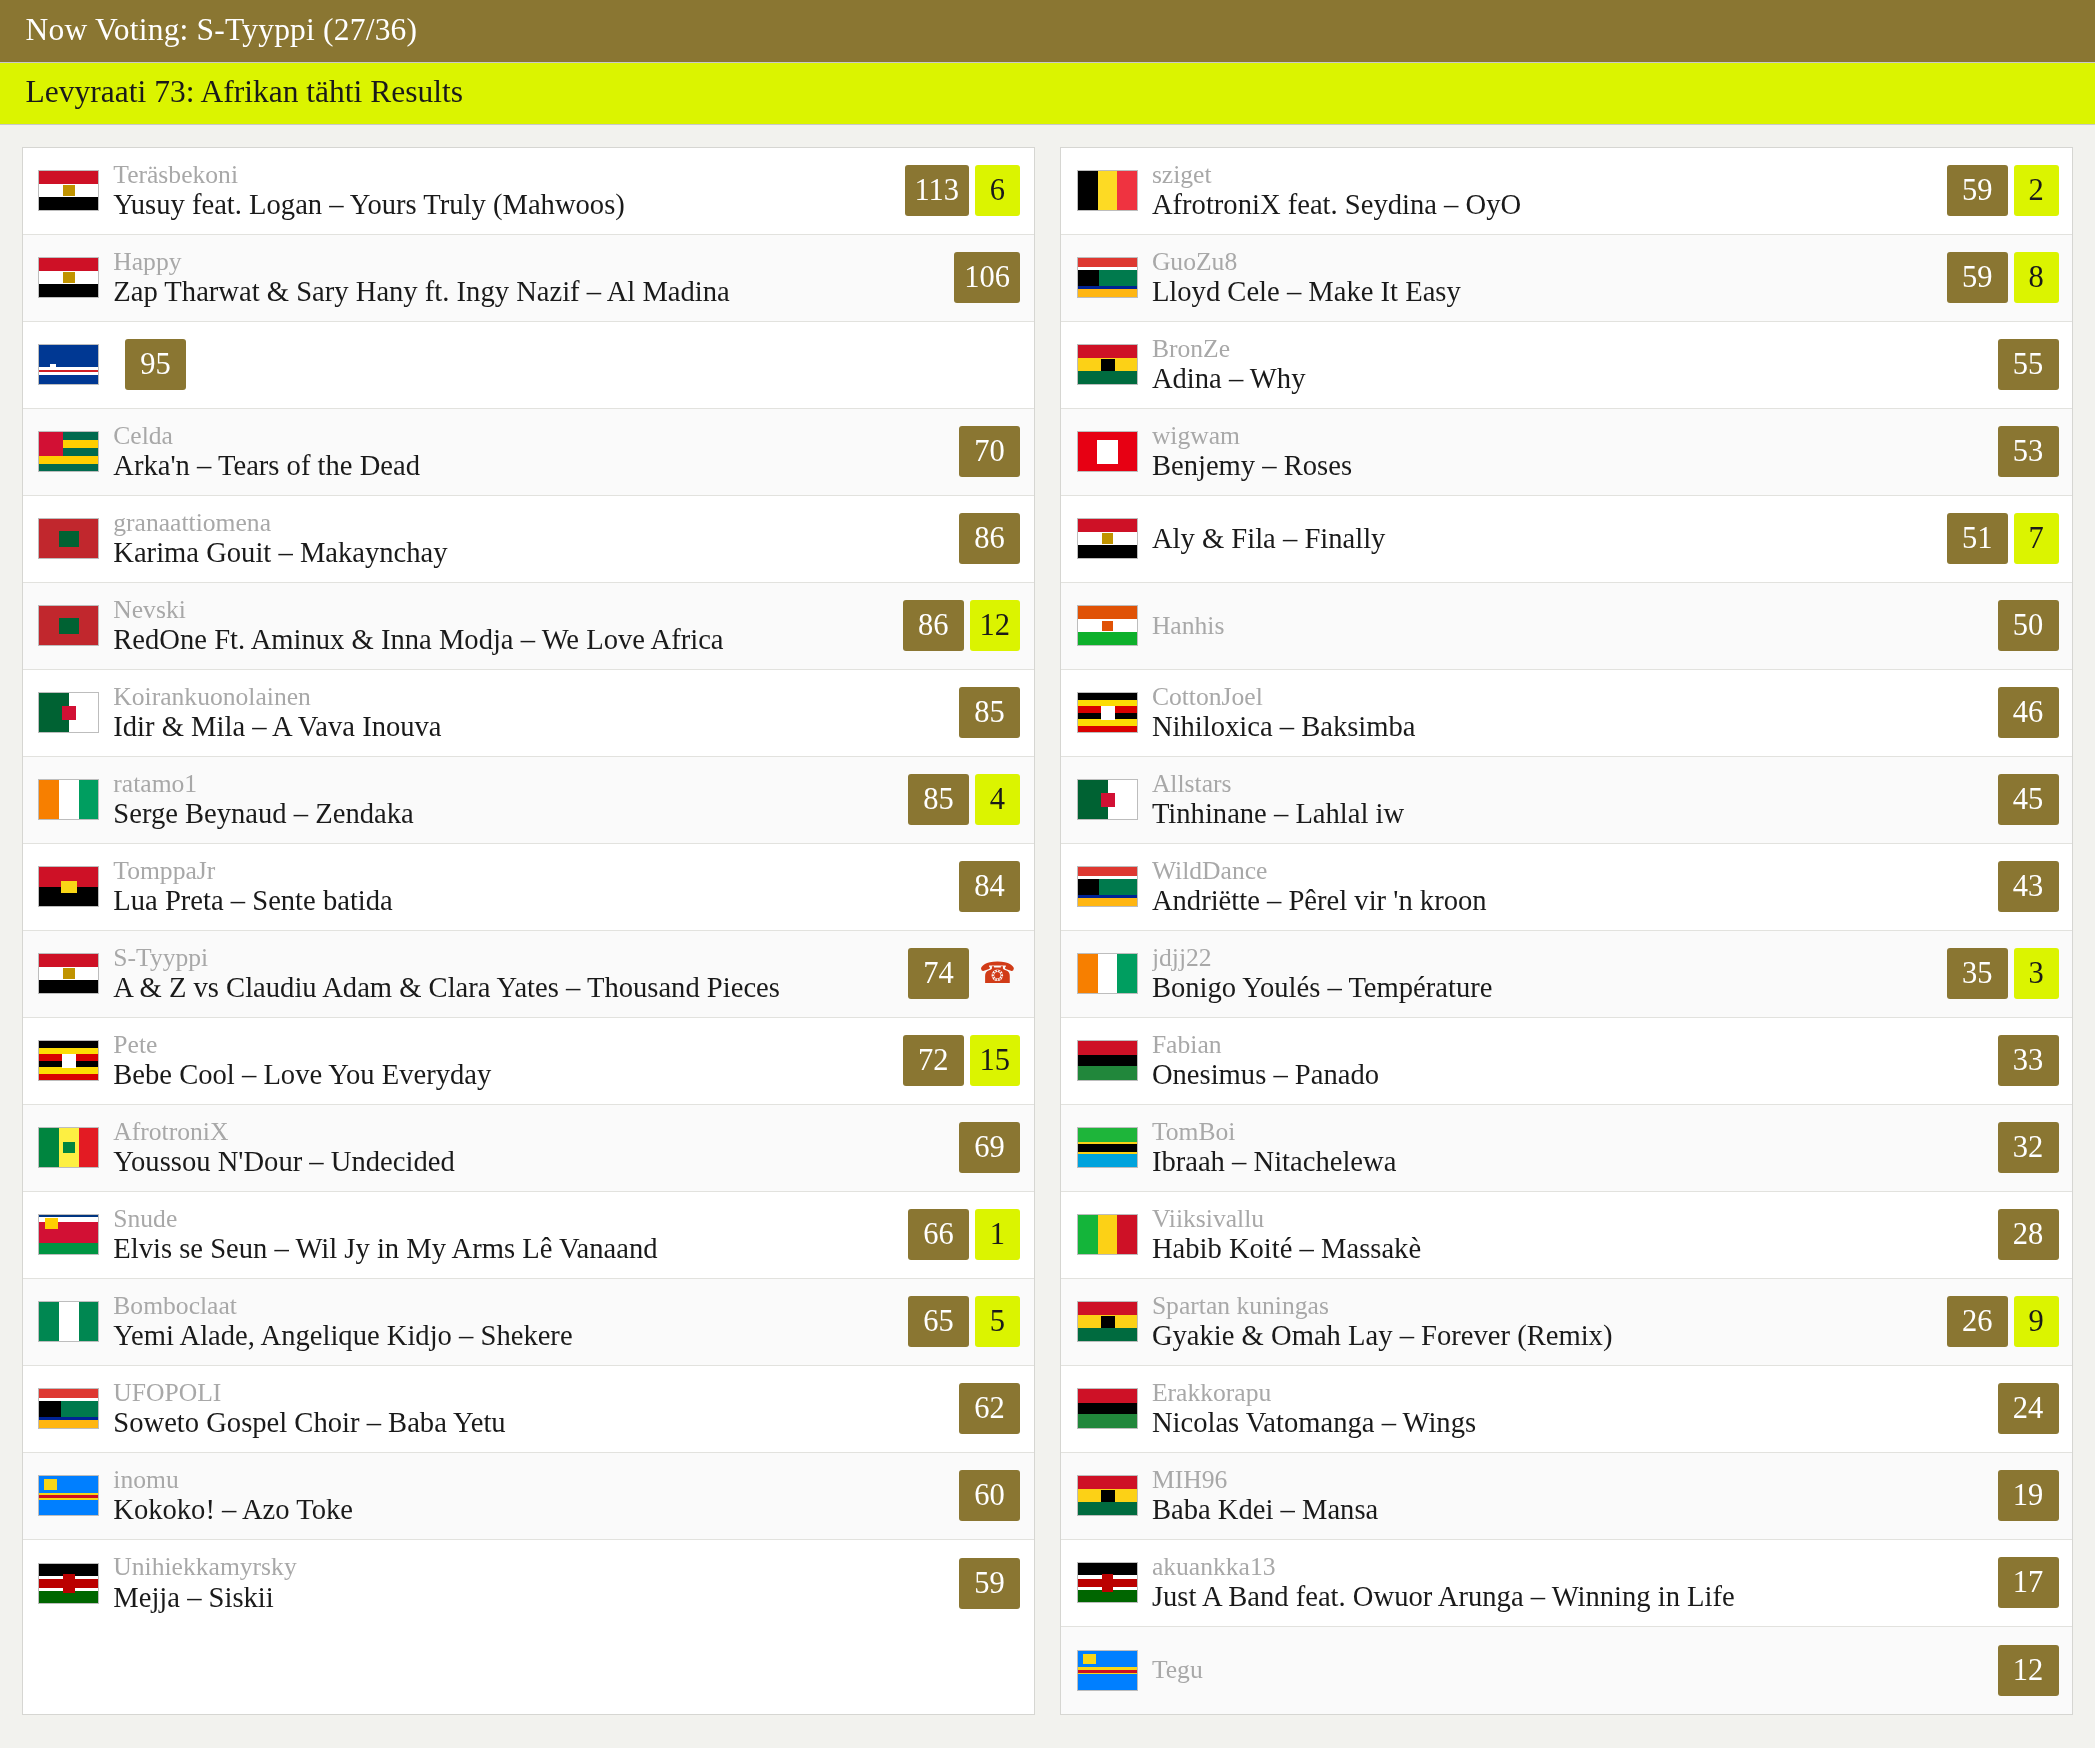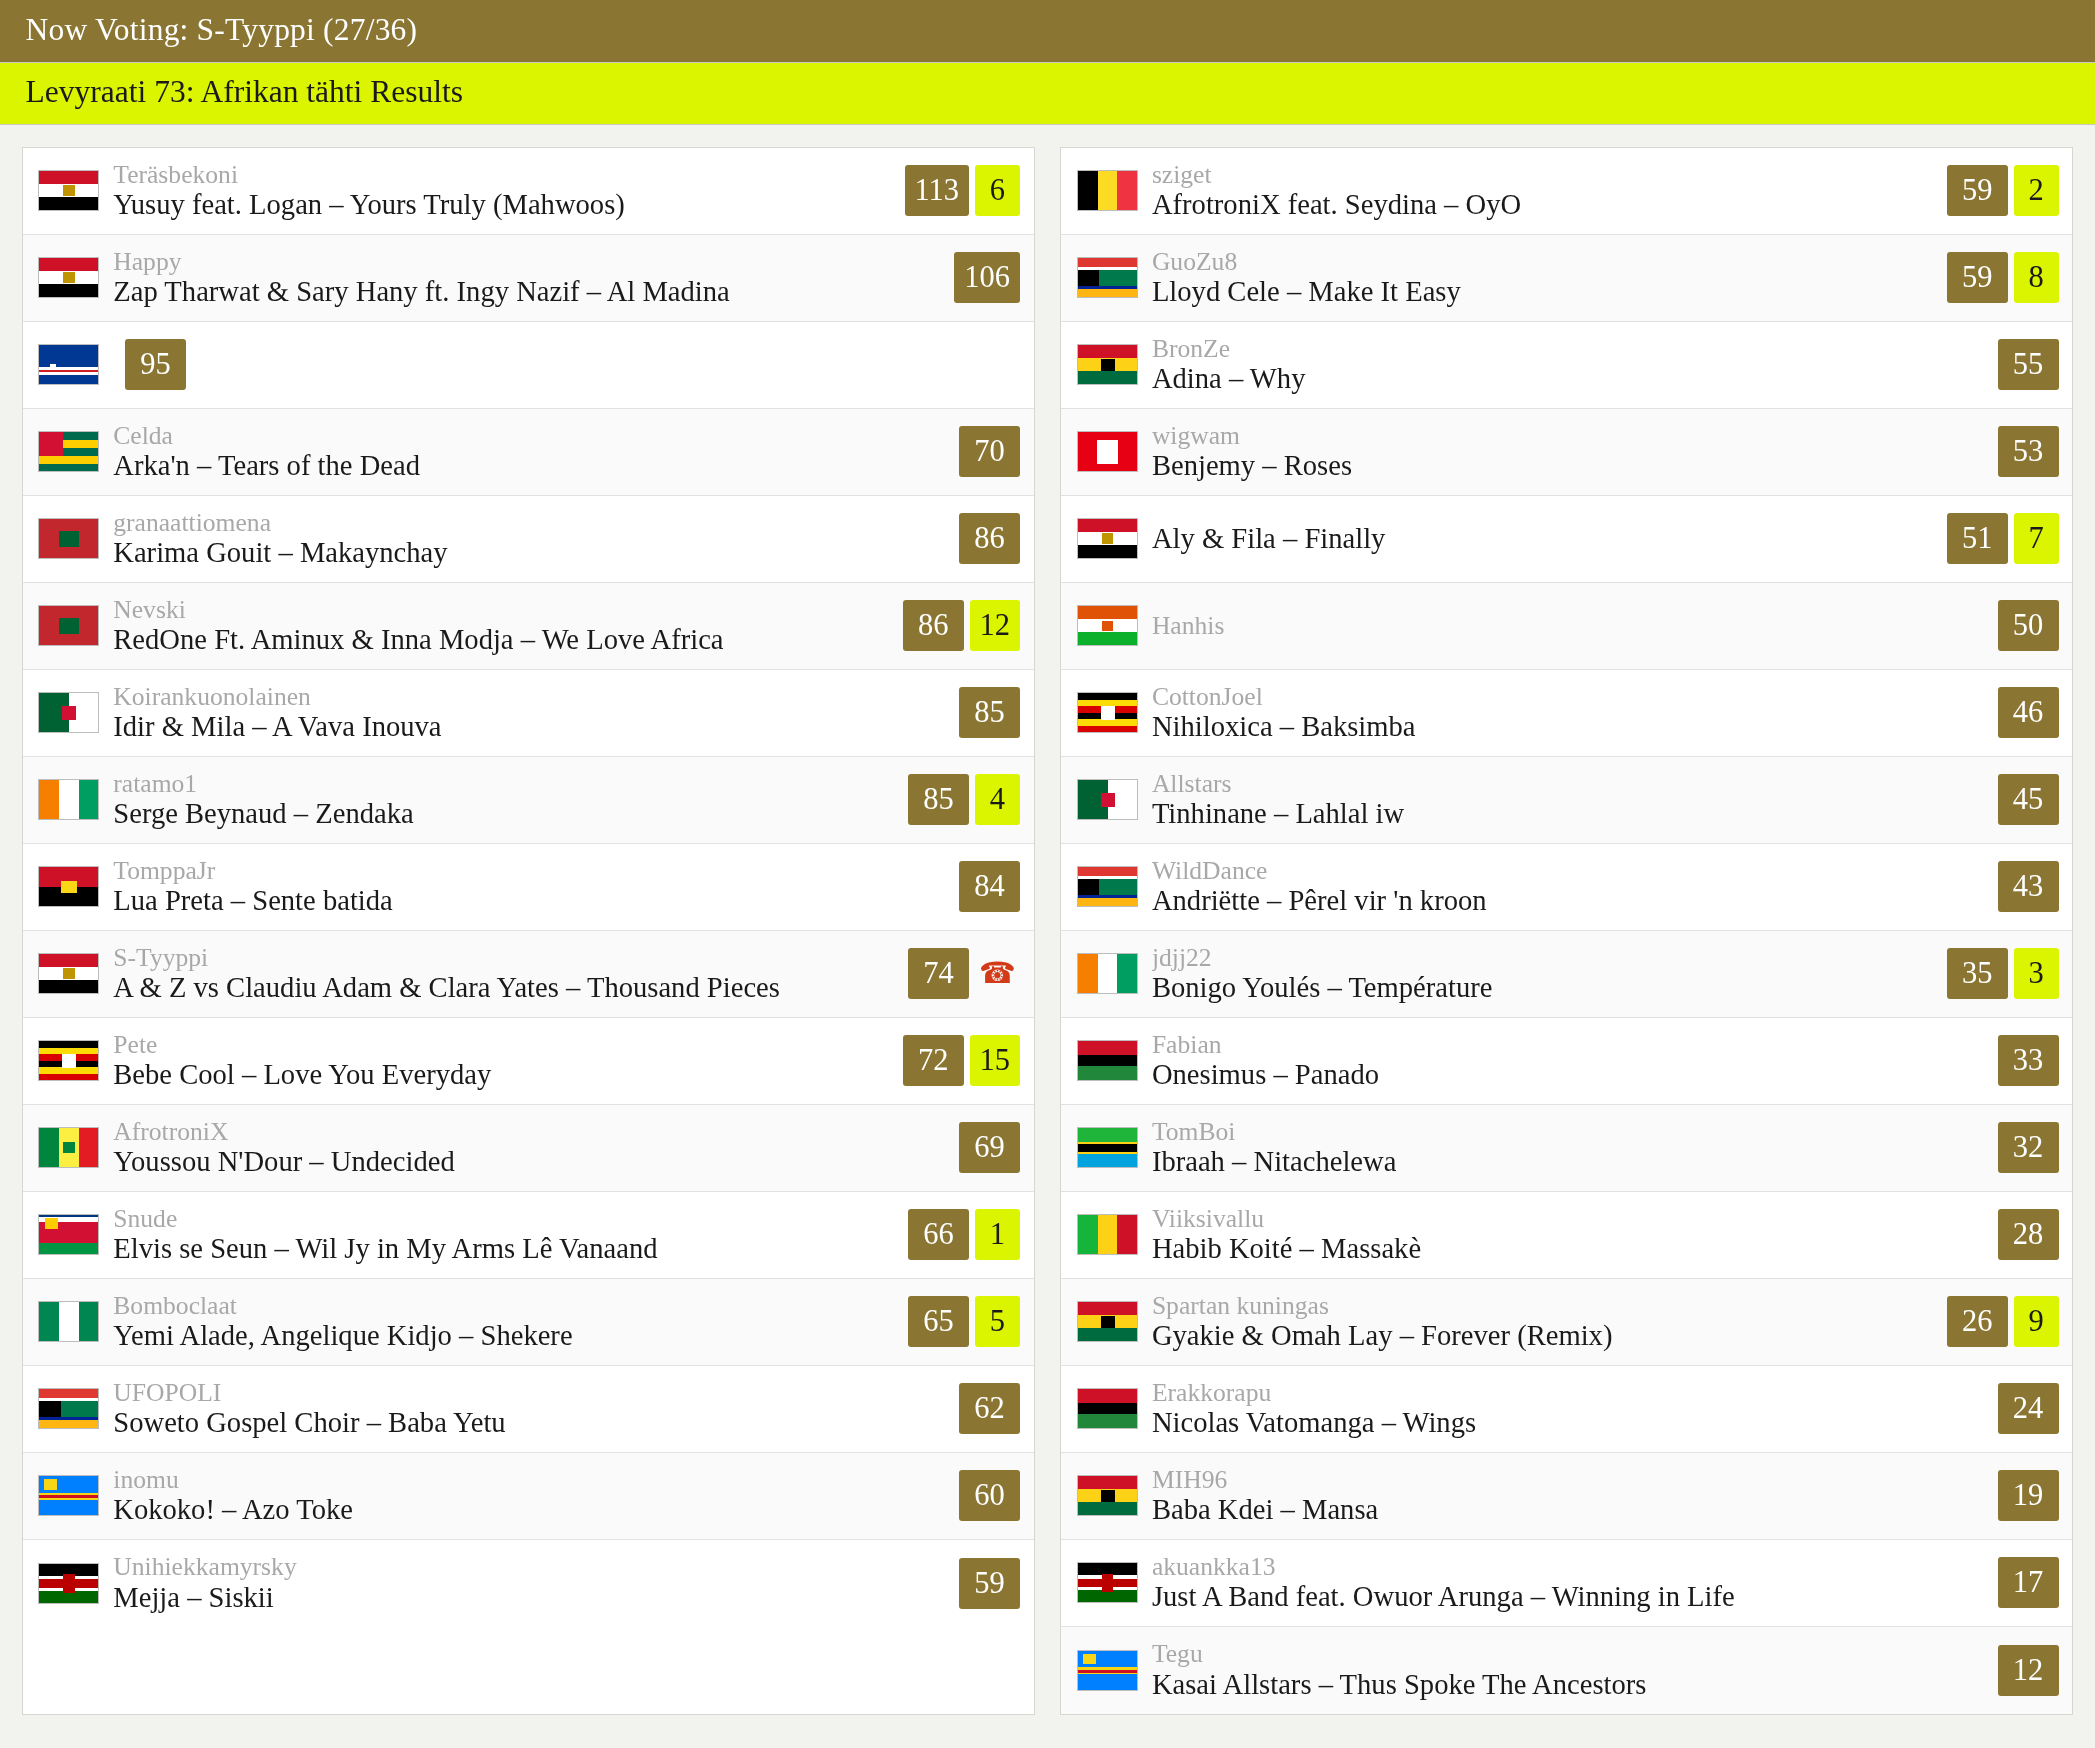--- a/index.html
+++ b/index.html
@@ -651,21 +651,20 @@
       </div>
       <div class="row">
         <span class="flag">
           <i style="background: rgb(0, 127, 255); left: 0%; top: 0%; width: 100%; height: 100%;"></i>
           <i style="background: rgb(247, 214, 24); left: 0%; top: 42%; width: 100%; height: 18%;"></i>
           <i style="background: rgb(206, 16, 33); left: 0%; top: 48%; width: 100%; height: 8%;"></i>
           <i style="background: rgb(247, 214, 24); left: 8%; top: 8%; width: 22%; height: 26%;"></i>
         </span>
         <div class="entry">
           <div class="nick">Tegu</div>
-          <div class="song">Kasai Allstars – Thus Spoke The Ancestors</div>
         </div>
         <div class="scores">
           <span class="pts">12</span>
         </div>
       </div>
     </div>
 </div>
 
 
 </body></html>

